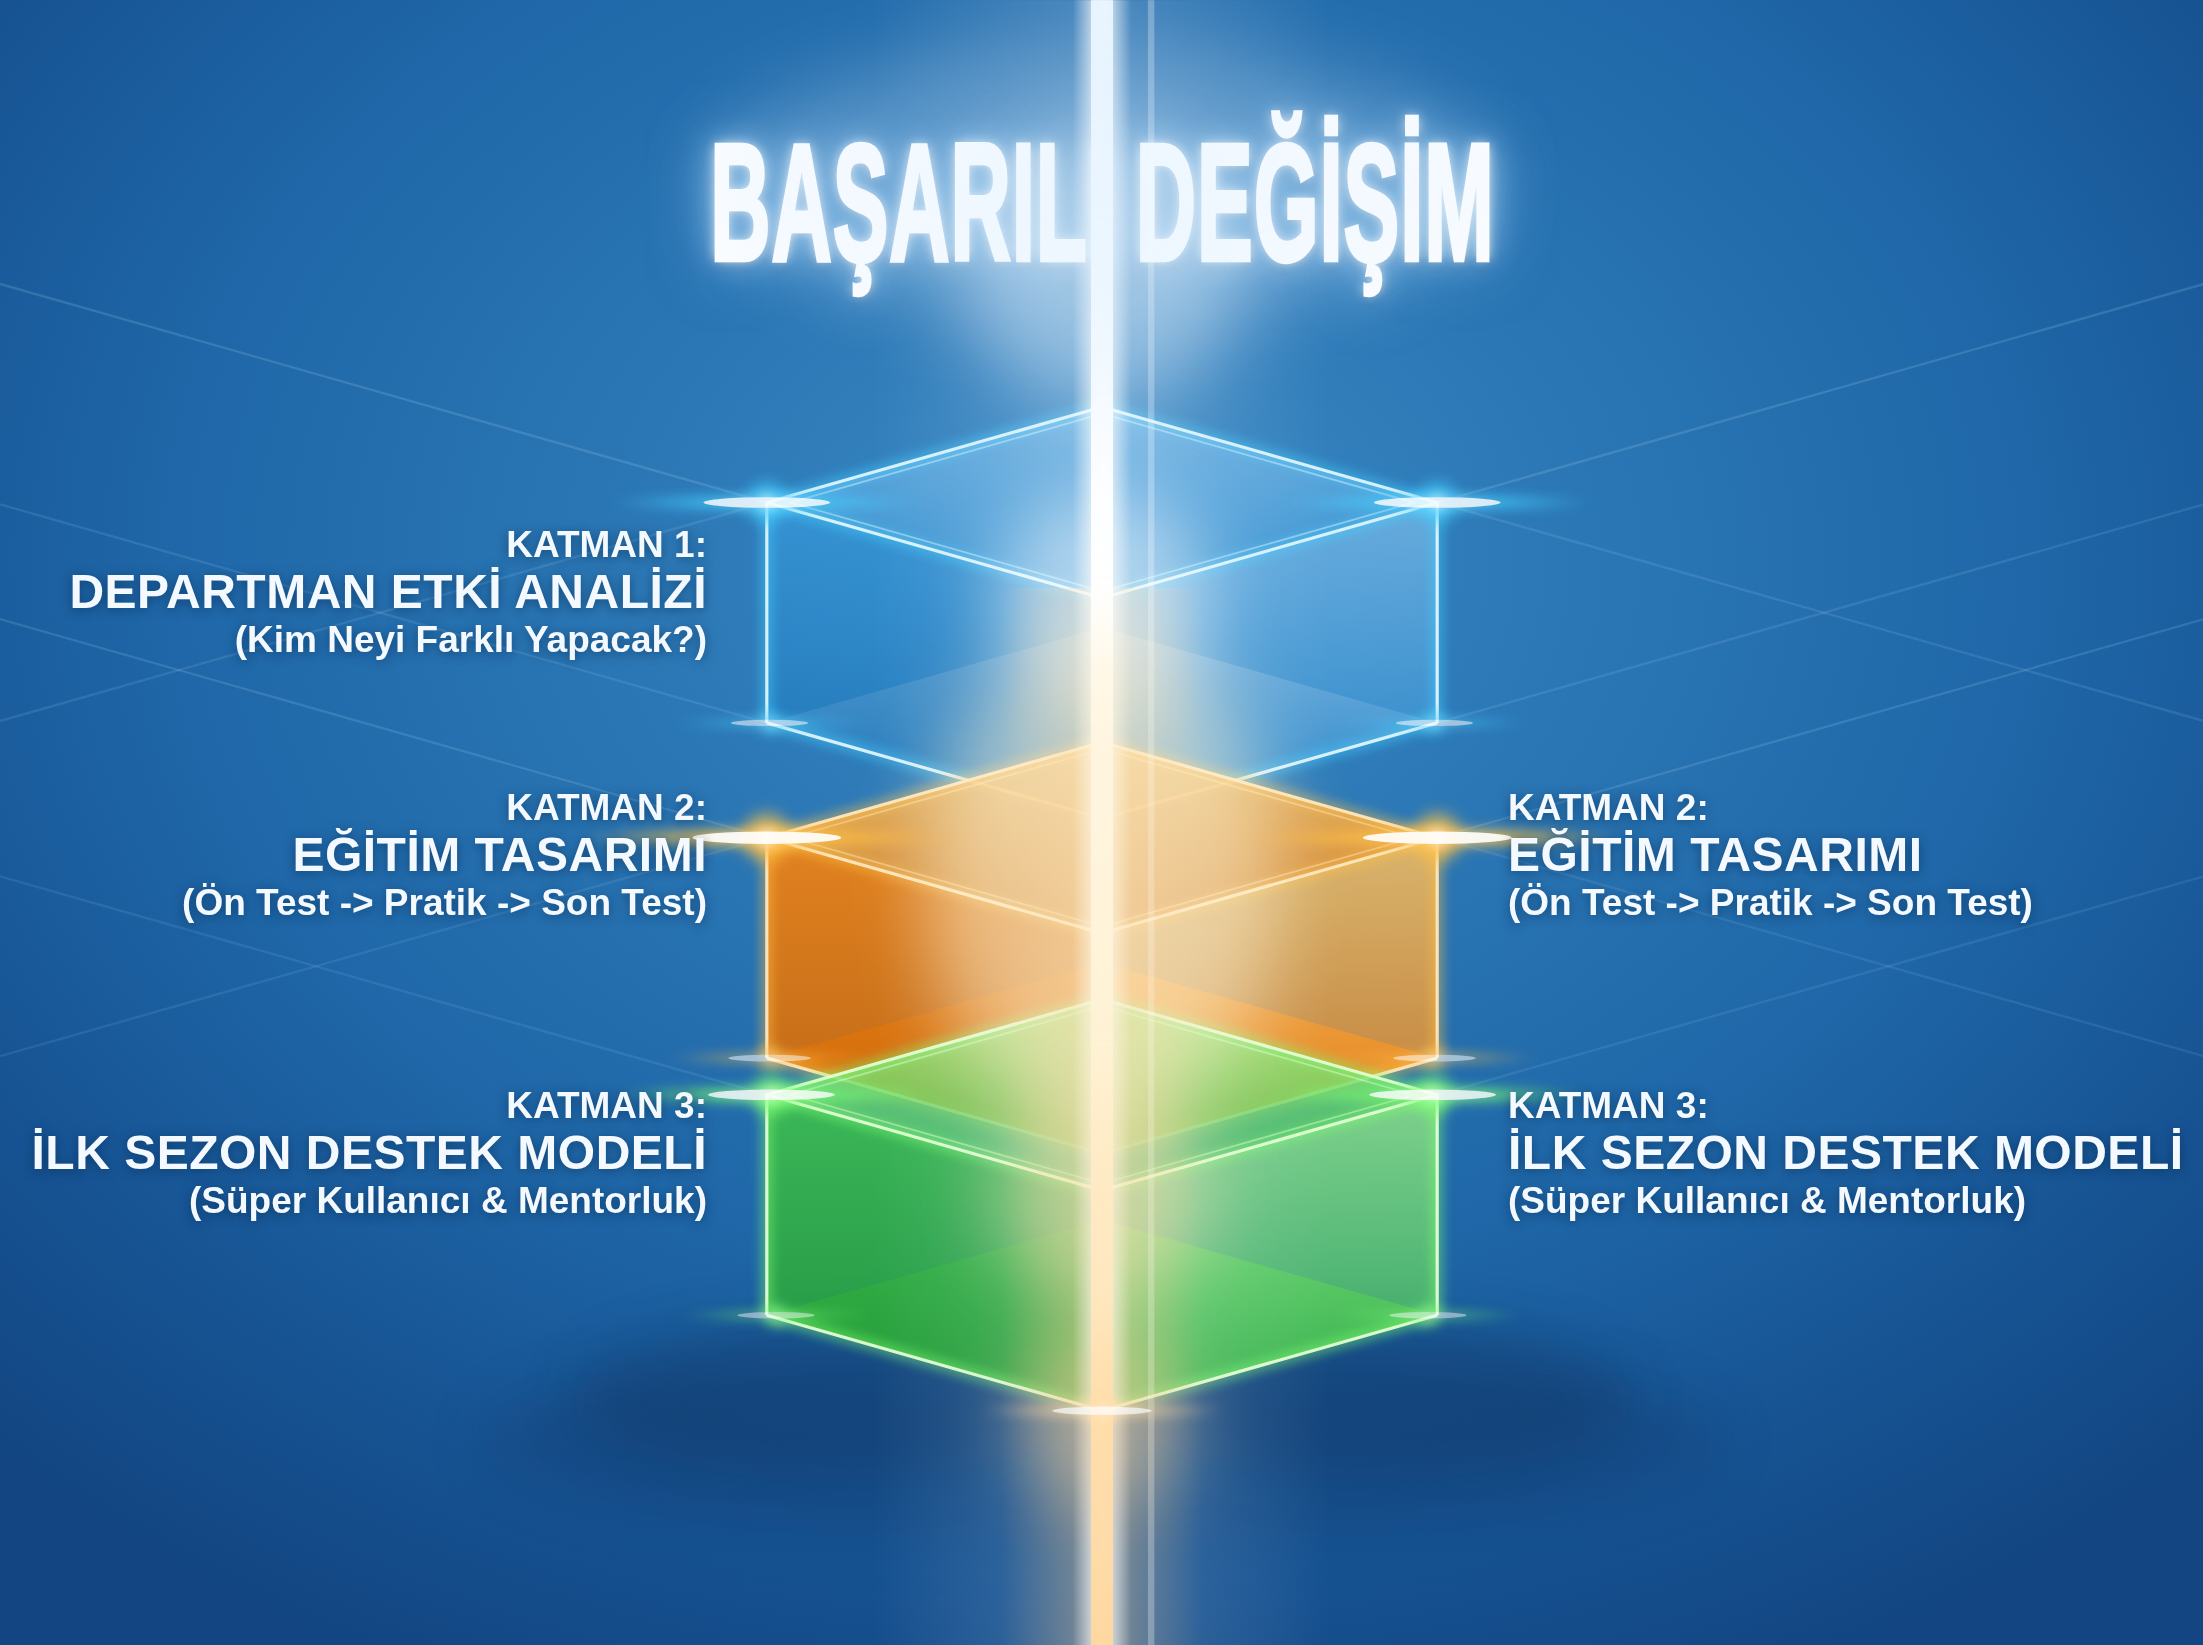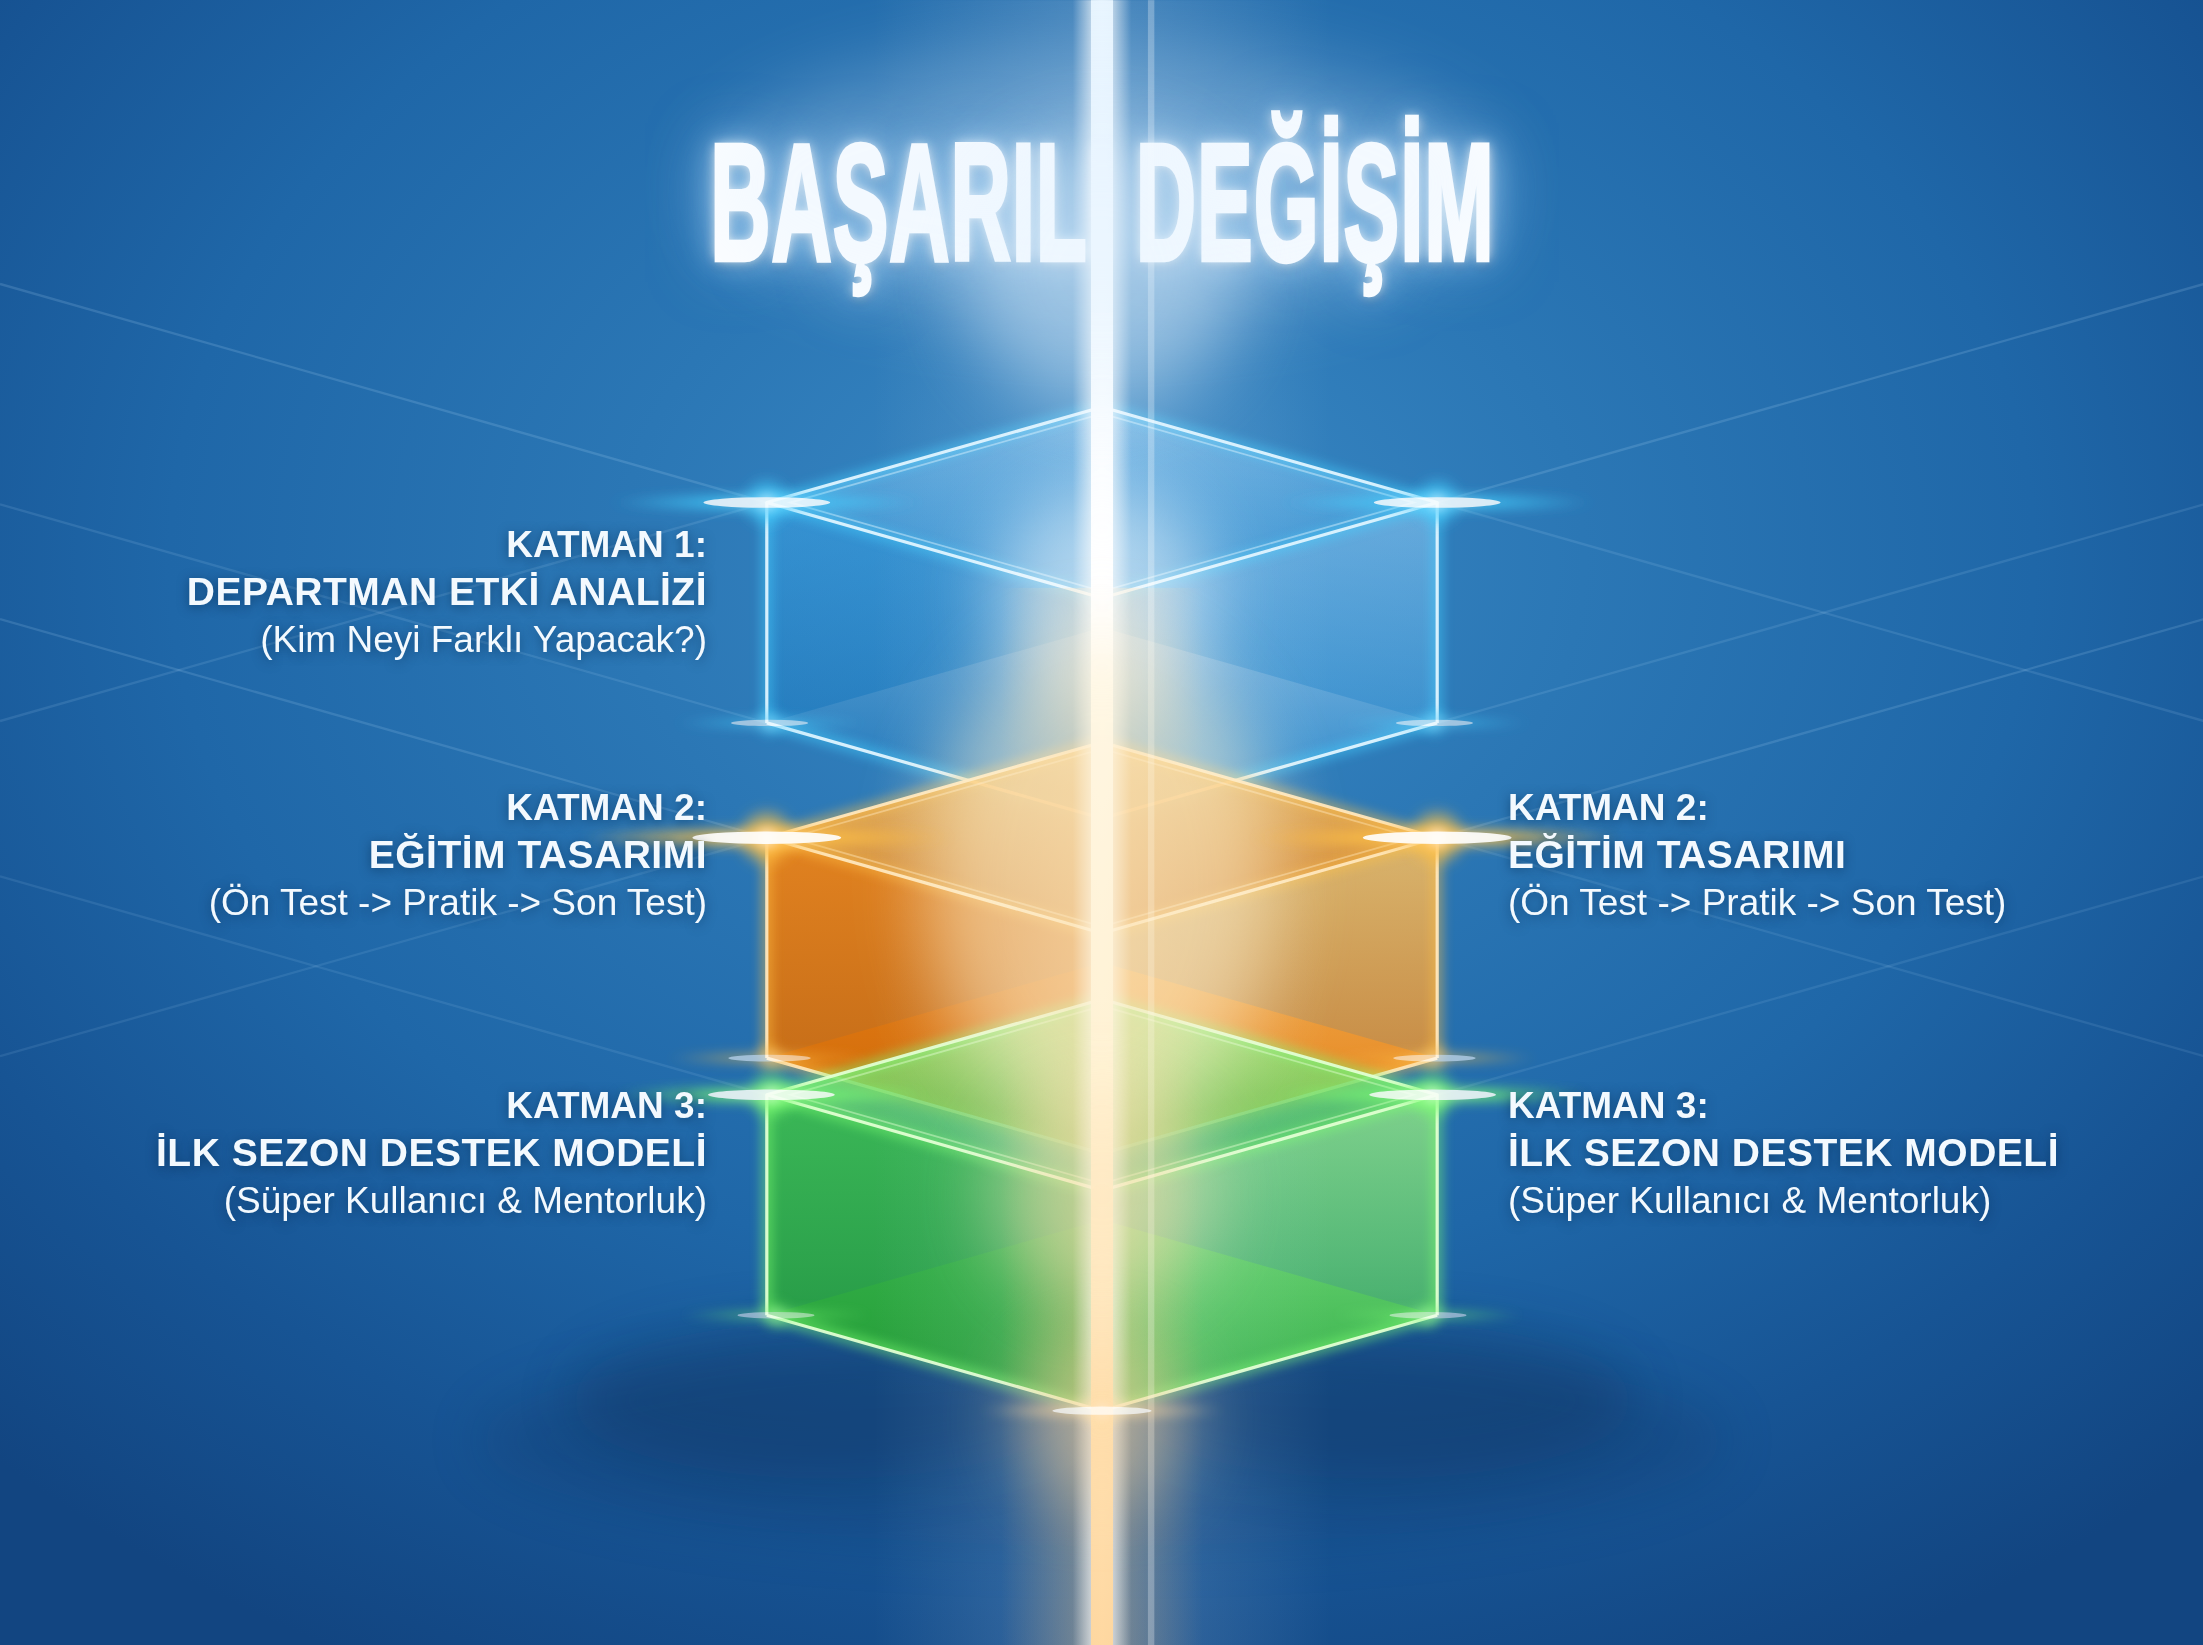--- a/index.html
+++ b/index.html
@@ -6,22 +6,22 @@
   .stage{position:relative;width:2204px;height:1646px;overflow:hidden;
     font-family:"Liberation Sans","DejaVu Sans",sans-serif;
     background:radial-gradient(1607px 1240px at 50% 34%, #3a89c5 0%, #2b77b5 30%, #1f67a8 58%, #175494 80%, #124581 100%);}
   #scene{position:absolute;left:0;top:0;width:2204px;height:1646px;z-index:3;}
   .title{position:absolute;top:107px;left:0;width:100%;text-align:center;z-index:2;margin:0;}
   .title-inner{display:inline-block;white-space:nowrap;transform:scaleX(.5);transform-origin:50% 50%;
     font-size:167px;font-weight:700;letter-spacing:1.8px;color:#fbfdff;-webkit-text-stroke:4.6px #fbfdff;
     text-shadow:0 0 16.5px rgba(255,255,255,.95),0 0 44px rgba(190,230,255,.75),0 0 92px rgba(140,200,255,.55),0 5.5px 14.7px rgba(8,48,90,.35);}
   .label{position:absolute;z-index:4;color:#f3f9fe;text-shadow:0 1.8px 11px rgba(4,38,74,.55);}
   .label .kicker{font-size:37px;line-height:44px;font-weight:700;}
-  .label .main{font-size:39px;line-height:50px;font-weight:700;letter-spacing:0.5px;}
-  .label .sub{font-size:37px;line-height:46px;font-weight:400;}
+  .label .main{font-size:48px;line-height:50px;font-weight:700;letter-spacing:0.5px;}
+  .label .sub{font-size:37px;line-height:46px;font-weight:700;}
   .left{right:1497px;text-align:right;}
   .right{left:1508px;text-align:left;}
   .l1{top:523px;}.l2{top:786px;}.l3{top:1084px;}
 </style>
 </head>
 <body>
 
 <div class="stage">
 
   <h1 class="title"><span class="title-inner">BAŞARILI DEĞİŞİM</span></h1>

